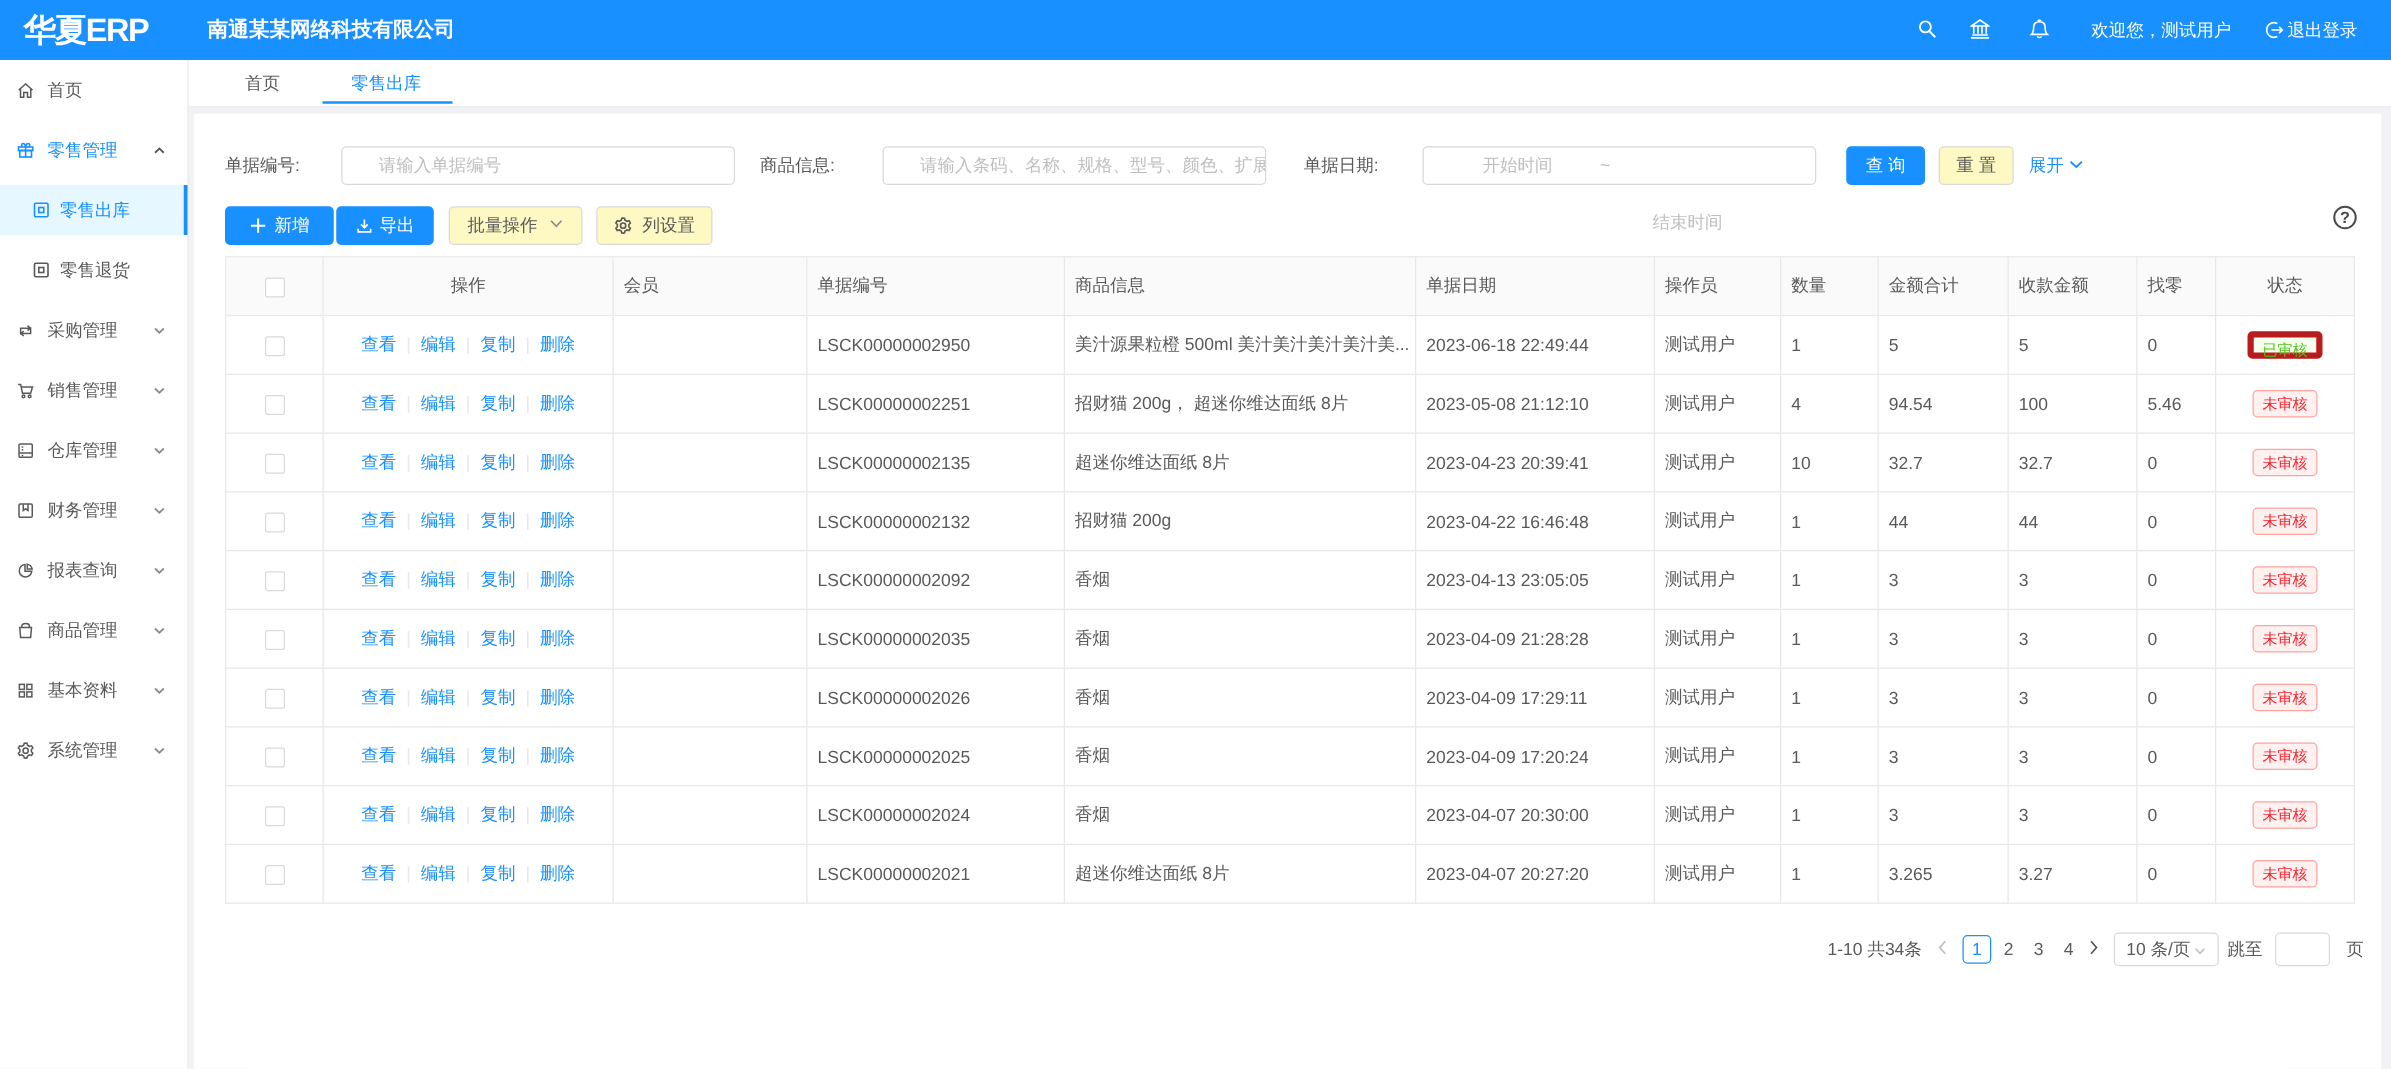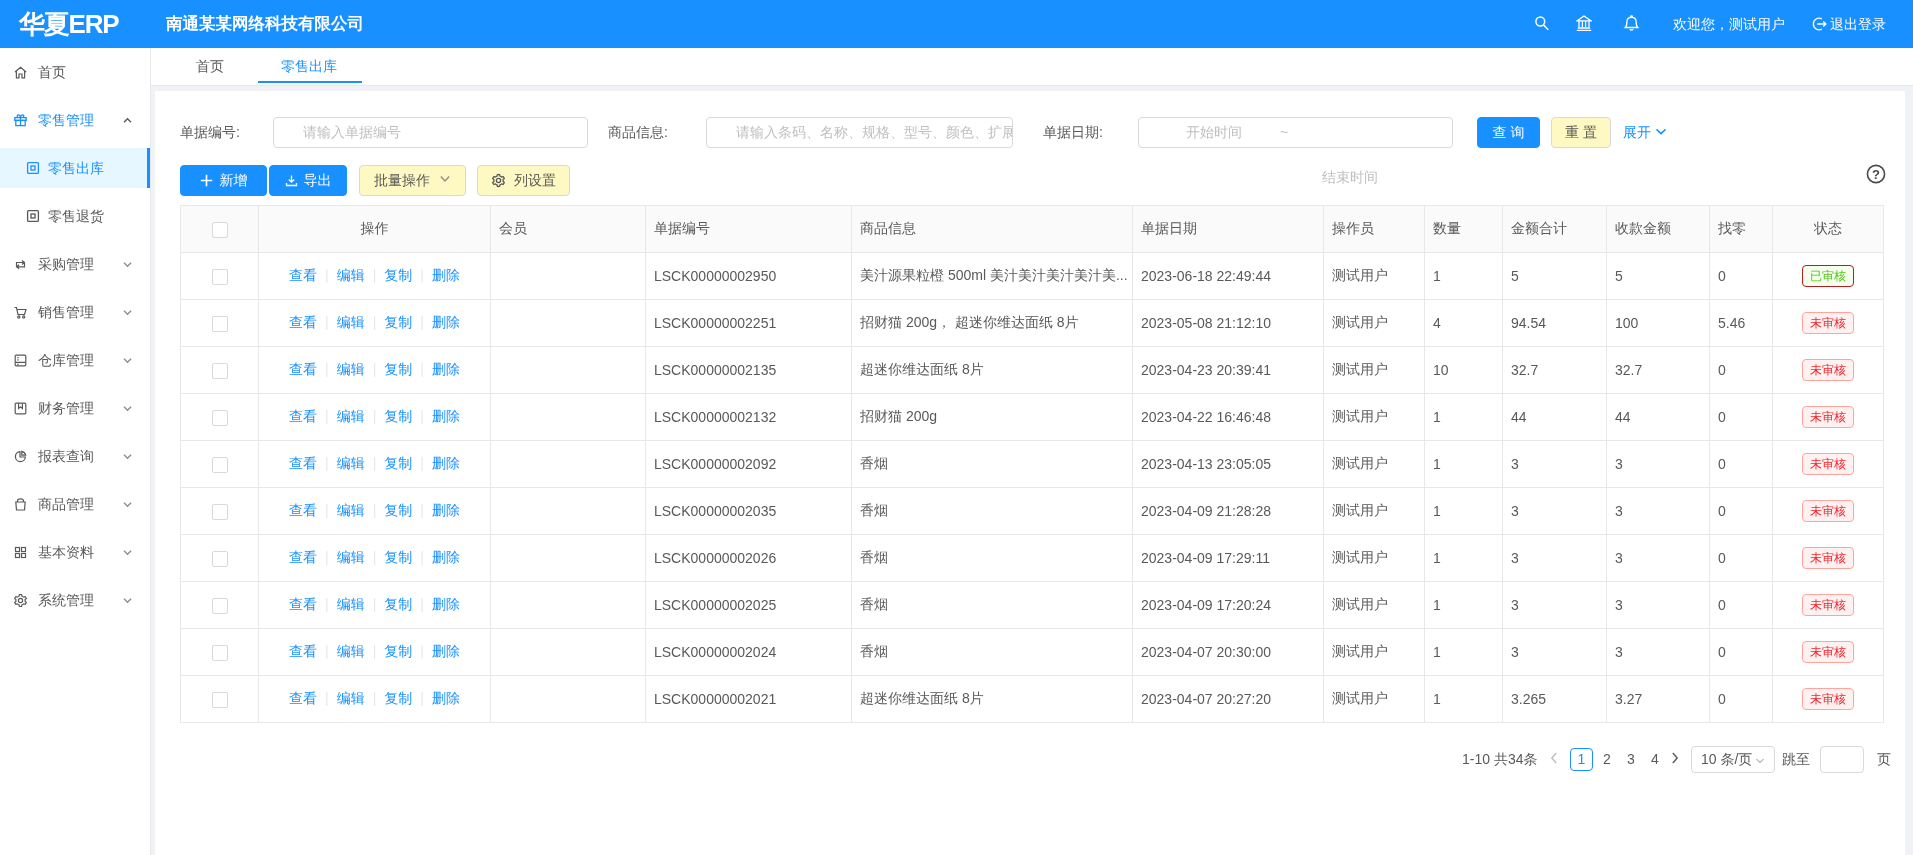--- a/index.html
+++ b/index.html
@@ -38,21 +38,21 @@
 .btn-def { background:#fef9c3; color:#595959; border:1px solid #d9d9d9; }
 
 #tbl { position:absolute; left:180px; top:205px; border-collapse:collapse; table-layout:fixed; width:1703px; font-size:14px; }
 #tbl th { background:#fafafa; font-weight:500; color:#595959; border:1px solid #e8e8e8; height:47px; text-align:left; padding:0 8px; overflow:hidden; white-space:nowrap; }
 #tbl td { border:1px solid #e8e8e8; height:47px; color:#595959; padding:0 8px; text-align:left; overflow:hidden; white-space:nowrap; background:#fff; }
 #tbl .ctr { text-align:center; }
 a.op { color:#1890ff; text-decoration:none; }
 .sep { color:#e8e8e8; padding:0 8px; }
 .cb { display:inline-block; width:16px; height:16px; border:1px solid #d9d9d9; border-radius:2px; background:#fff; vertical-align:middle; }
 .badge { display:inline-block; height:22px; line-height:20px; padding:0 7px; border-radius:4px; font-size:12px; }
-.bok { color:#52c41a; background:#f6ffed; border:1px solid #b91c1c; }
+.bok { color:#52c41a; background:#f6ffed; border:5px solid #b91c1c; }
 .bno { color:#f5222d; background:#fff1f0; border:1px solid #ffa39e; }
 
 .pg { position:absolute; font-size:14px; color:#595959; }
 </style>
 </head>
 <body>
 <div id="hdr">
   <span id="logo">华夏ERP</span>
   <span id="company">南通某某网络科技有限公司</span>
   <span class="hico" style="left:1535px; top:16px;">

